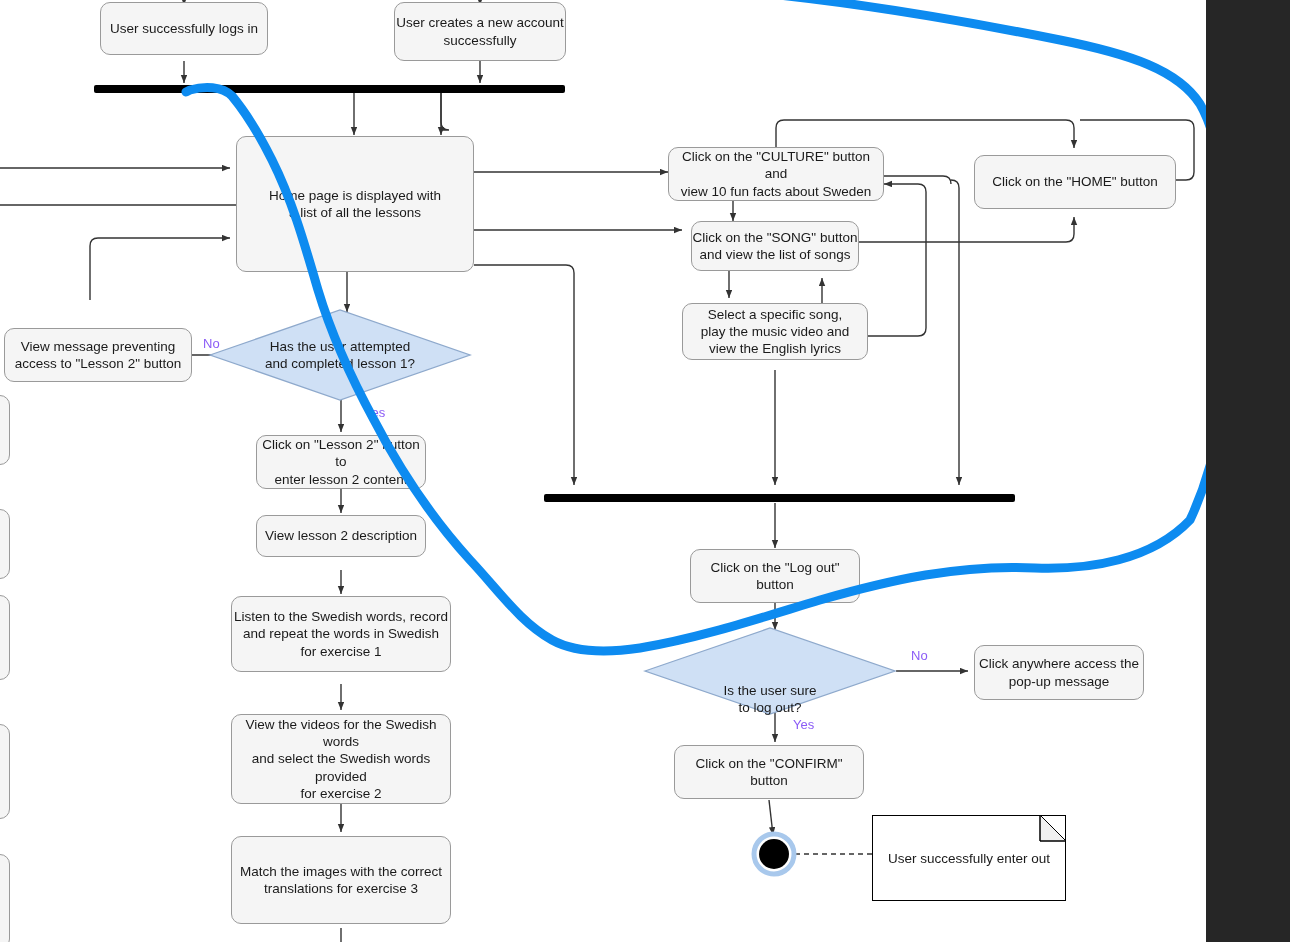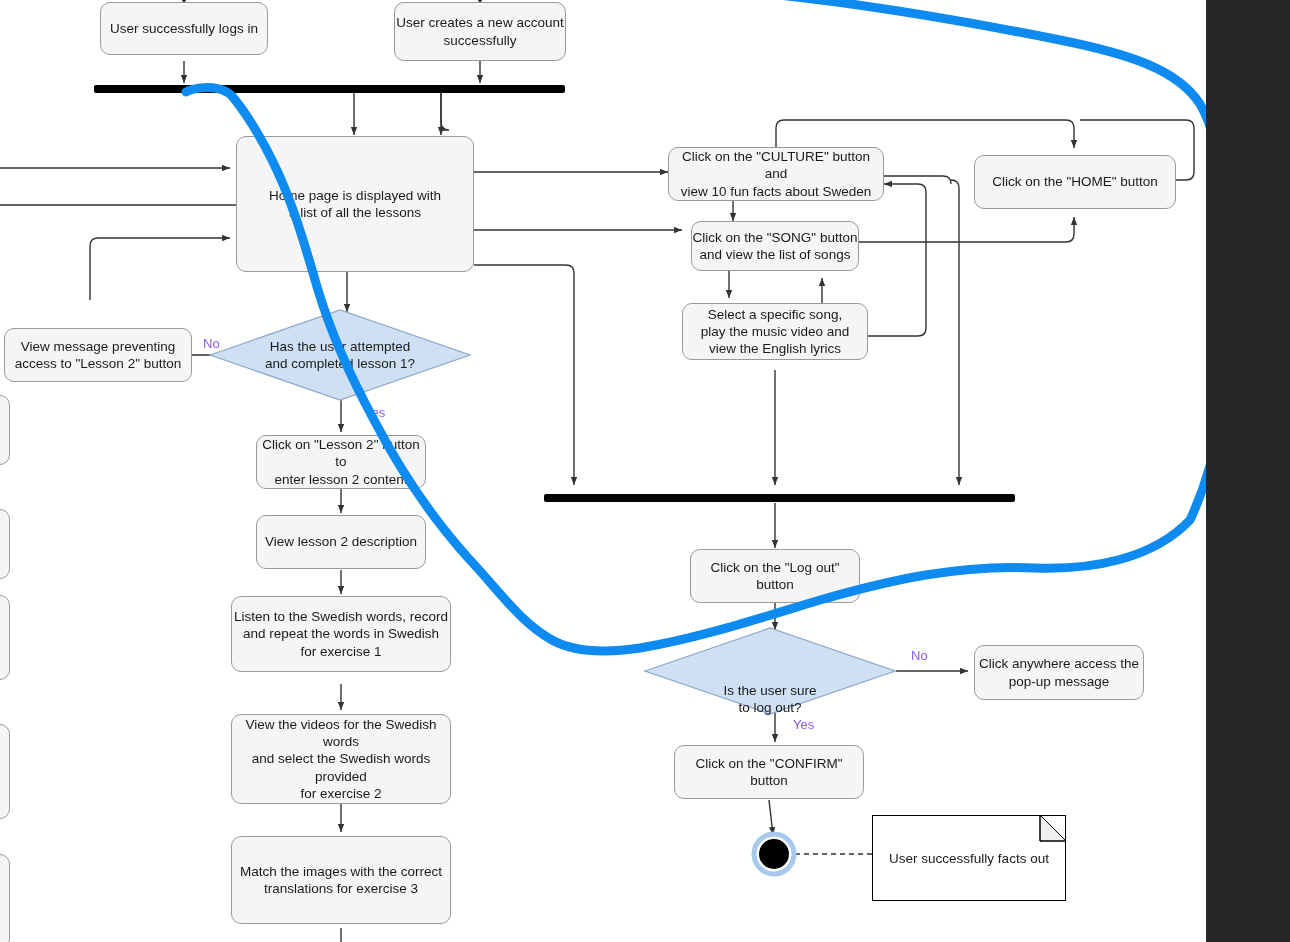--- a/index.html
+++ b/index.html
@@ -126,21 +126,21 @@
   <div class="node" style="left:682px;top:303px;width:186px;height:57px;white-space:pre-line;">Select a specific song,
 play the music video and
 view the English lyrics</div>
 
   <div class="node" style="left:4px;top:320px;width:188px;height:54px;white-space:pre-line;margin-top:8px;">View message preventing
 access to "Lesson 2" button</div>
 
   <div class="node" style="left:256px;top:435px;width:170px;height:54px;white-space:pre-line;">Click on "Lesson 2" button to
 enter lesson 2 content</div>
 
-  <div class="node" style="left:256px;top:515px;width:170px;height:54px;">View lesson 2 description</div>
+  <div class="node" style="left:256px;top:515px;width:170px;height:42px;">View lesson 2 description</div>
 
   <div class="node" style="left:231px;top:596px;width:220px;height:76px;white-space:pre-line;">Listen to the Swedish words, record
 and repeat the words in Swedish
 for exercise 1</div>
 
   <div class="node" style="left:231px;top:714px;width:220px;height:90px;white-space:pre-line;">View the videos for the Swedish words
 and select the Swedish words provided
 for exercise 2</div>
 
   <div class="node" style="left:231px;top:836px;width:220px;height:88px;white-space:pre-line;text-align:center;">Match the images with the correct
@@ -168,21 +168,21 @@
   <div class="edge-label" style="left:203px;top:336px;">No</div>
   <div class="edge-label" style="left:364px;top:405px;">Yes</div>
   <div class="edge-label" style="left:911px;top:648px;">No</div>
   <div class="edge-label" style="left:793px;top:717px;">Yes</div>
 
   <svg class="layer" viewBox="0 0 1290 942">
     <circle cx="774" cy="854" r="20" fill="#ffffff" stroke="#a8c8ec" stroke-width="5"></circle>
     <circle cx="774" cy="854" r="15" fill="#000000"></circle>
   </svg>
 
-  <div class="note" style="left:872px;top:815px;width:194px;height:86px;">User successfully facts out</div>
+  <div class="note" style="left:872px;top:815px;width:194px;height:86px;">User successfully enter out</div>
   <svg class="layer" viewBox="0 0 1290 942">
     <path d="M1040,815 L1066,841 L1040,841 Z" fill="#f0f0f0" stroke="#000" stroke-width="1"></path>
     <path d="M1040,815 L1040,841 L1066,841" fill="none" stroke="#000" stroke-width="1"></path>
   </svg>
 
   <svg class="layer" viewBox="0 0 1290 942">
     <path d="M700,-12
              C820,-4 950,18 1060,40
              C1130,54 1178,70 1200,104
              C1222,142 1228,210 1228,300

